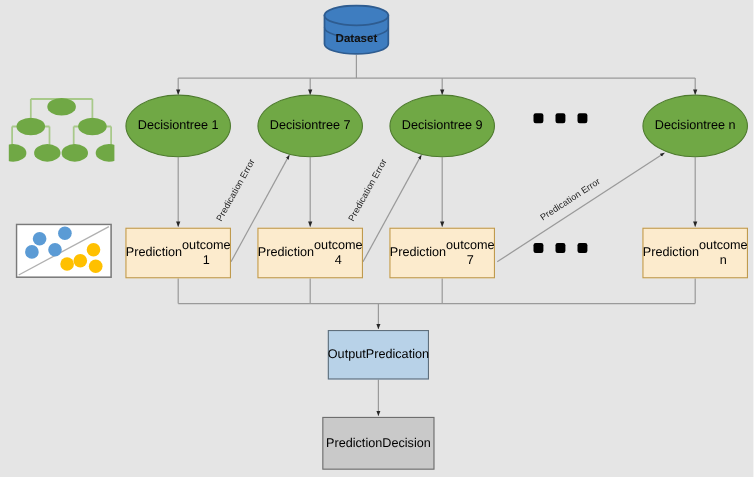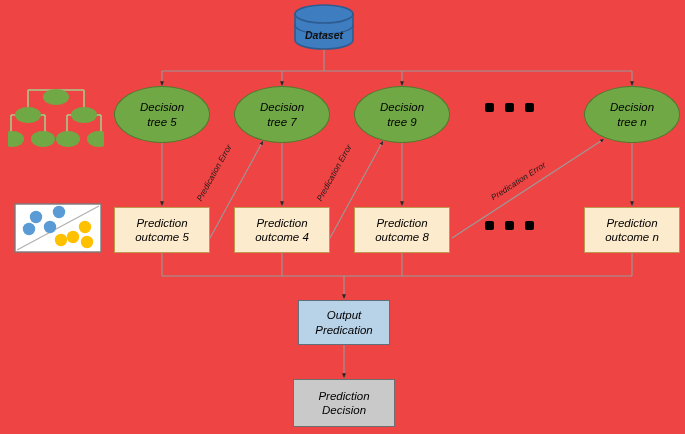--- a/index.html
+++ b/index.html
@@ -8,36 +8,35 @@
     padding: 0;
     background: #ffffff;
   }
   body {
     font-family: "Liberation Sans", sans-serif;
   }
   #canvas {
     position: relative;
     width: 685px;
     height: 434px;
-    background: #ef4444;
+    background: #e5e5e5;
     overflow: hidden;
-    font-style: italic;
   }
   #wires {
     position: absolute;
     left: 0;
     top: 0;
     width: 685px;
     height: 434px;
   }
   .node {
     position: absolute;
     box-sizing: border-box;
     display: flex;
-    flex-direction: column;
+    flex-direction: row;
     align-items: center;
     justify-content: center;
     text-align: center;
     color: #000000;
     line-height: 1.25;
     z-index: 3;
   }
   .ellipse {
     border-radius: 50%;
     background: #70A845;
@@ -185,21 +184,21 @@
         <circle cx="71" cy="24" r="6.2"></circle>
         <circle cx="47" cy="37" r="6.2"></circle>
         <circle cx="59" cy="34" r="6.2"></circle>
         <circle cx="73" cy="39" r="6.2"></circle>
       </g>
     </svg>
   </div>
 
   <div class="node ellipse" style="left:114px; top:86px; width:96px; height:57px;">
     <span class="nline">Decision</span>
-    <span class="nline">tree 5</span>
+    <span class="nline">tree 1</span>
   </div>
   <div class="node ellipse" style="left:234px; top:86px; width:96px; height:57px;">
     <span class="nline">Decision</span>
     <span class="nline">tree 7</span>
   </div>
   <div class="node ellipse" style="left:354px; top:86px; width:96px; height:57px;">
     <span class="nline">Decision</span>
     <span class="nline">tree 9</span>
   </div>
   <div class="node ellipse" style="left:584px; top:86px; width:96px; height:57px;">
@@ -208,29 +207,29 @@
   </div>
 
   <div class="dots" style="left:485px; top:103px;">
     <span></span>
     <span></span>
     <span></span>
   </div>
 
   <div class="node box box-pred" style="left:114px; top:207px; width:96px; height:46px;">
     <span class="nline">Prediction</span>
-    <span class="nline">outcome 5</span>
+    <span class="nline">outcome 1</span>
   </div>
   <div class="node box box-pred" style="left:234px; top:207px; width:96px; height:46px;">
     <span class="nline">Prediction</span>
     <span class="nline">outcome 4</span>
   </div>
   <div class="node box box-pred" style="left:354px; top:207px; width:96px; height:46px;">
     <span class="nline">Prediction</span>
-    <span class="nline">outcome 8</span>
+    <span class="nline">outcome 7</span>
   </div>
   <div class="node box box-pred" style="left:584px; top:207px; width:96px; height:46px;">
     <span class="nline">Prediction</span>
     <span class="nline">outcome n</span>
   </div>
 
   <div class="dots" style="left:485px; top:221px;">
     <span></span>
     <span></span>
     <span></span>

